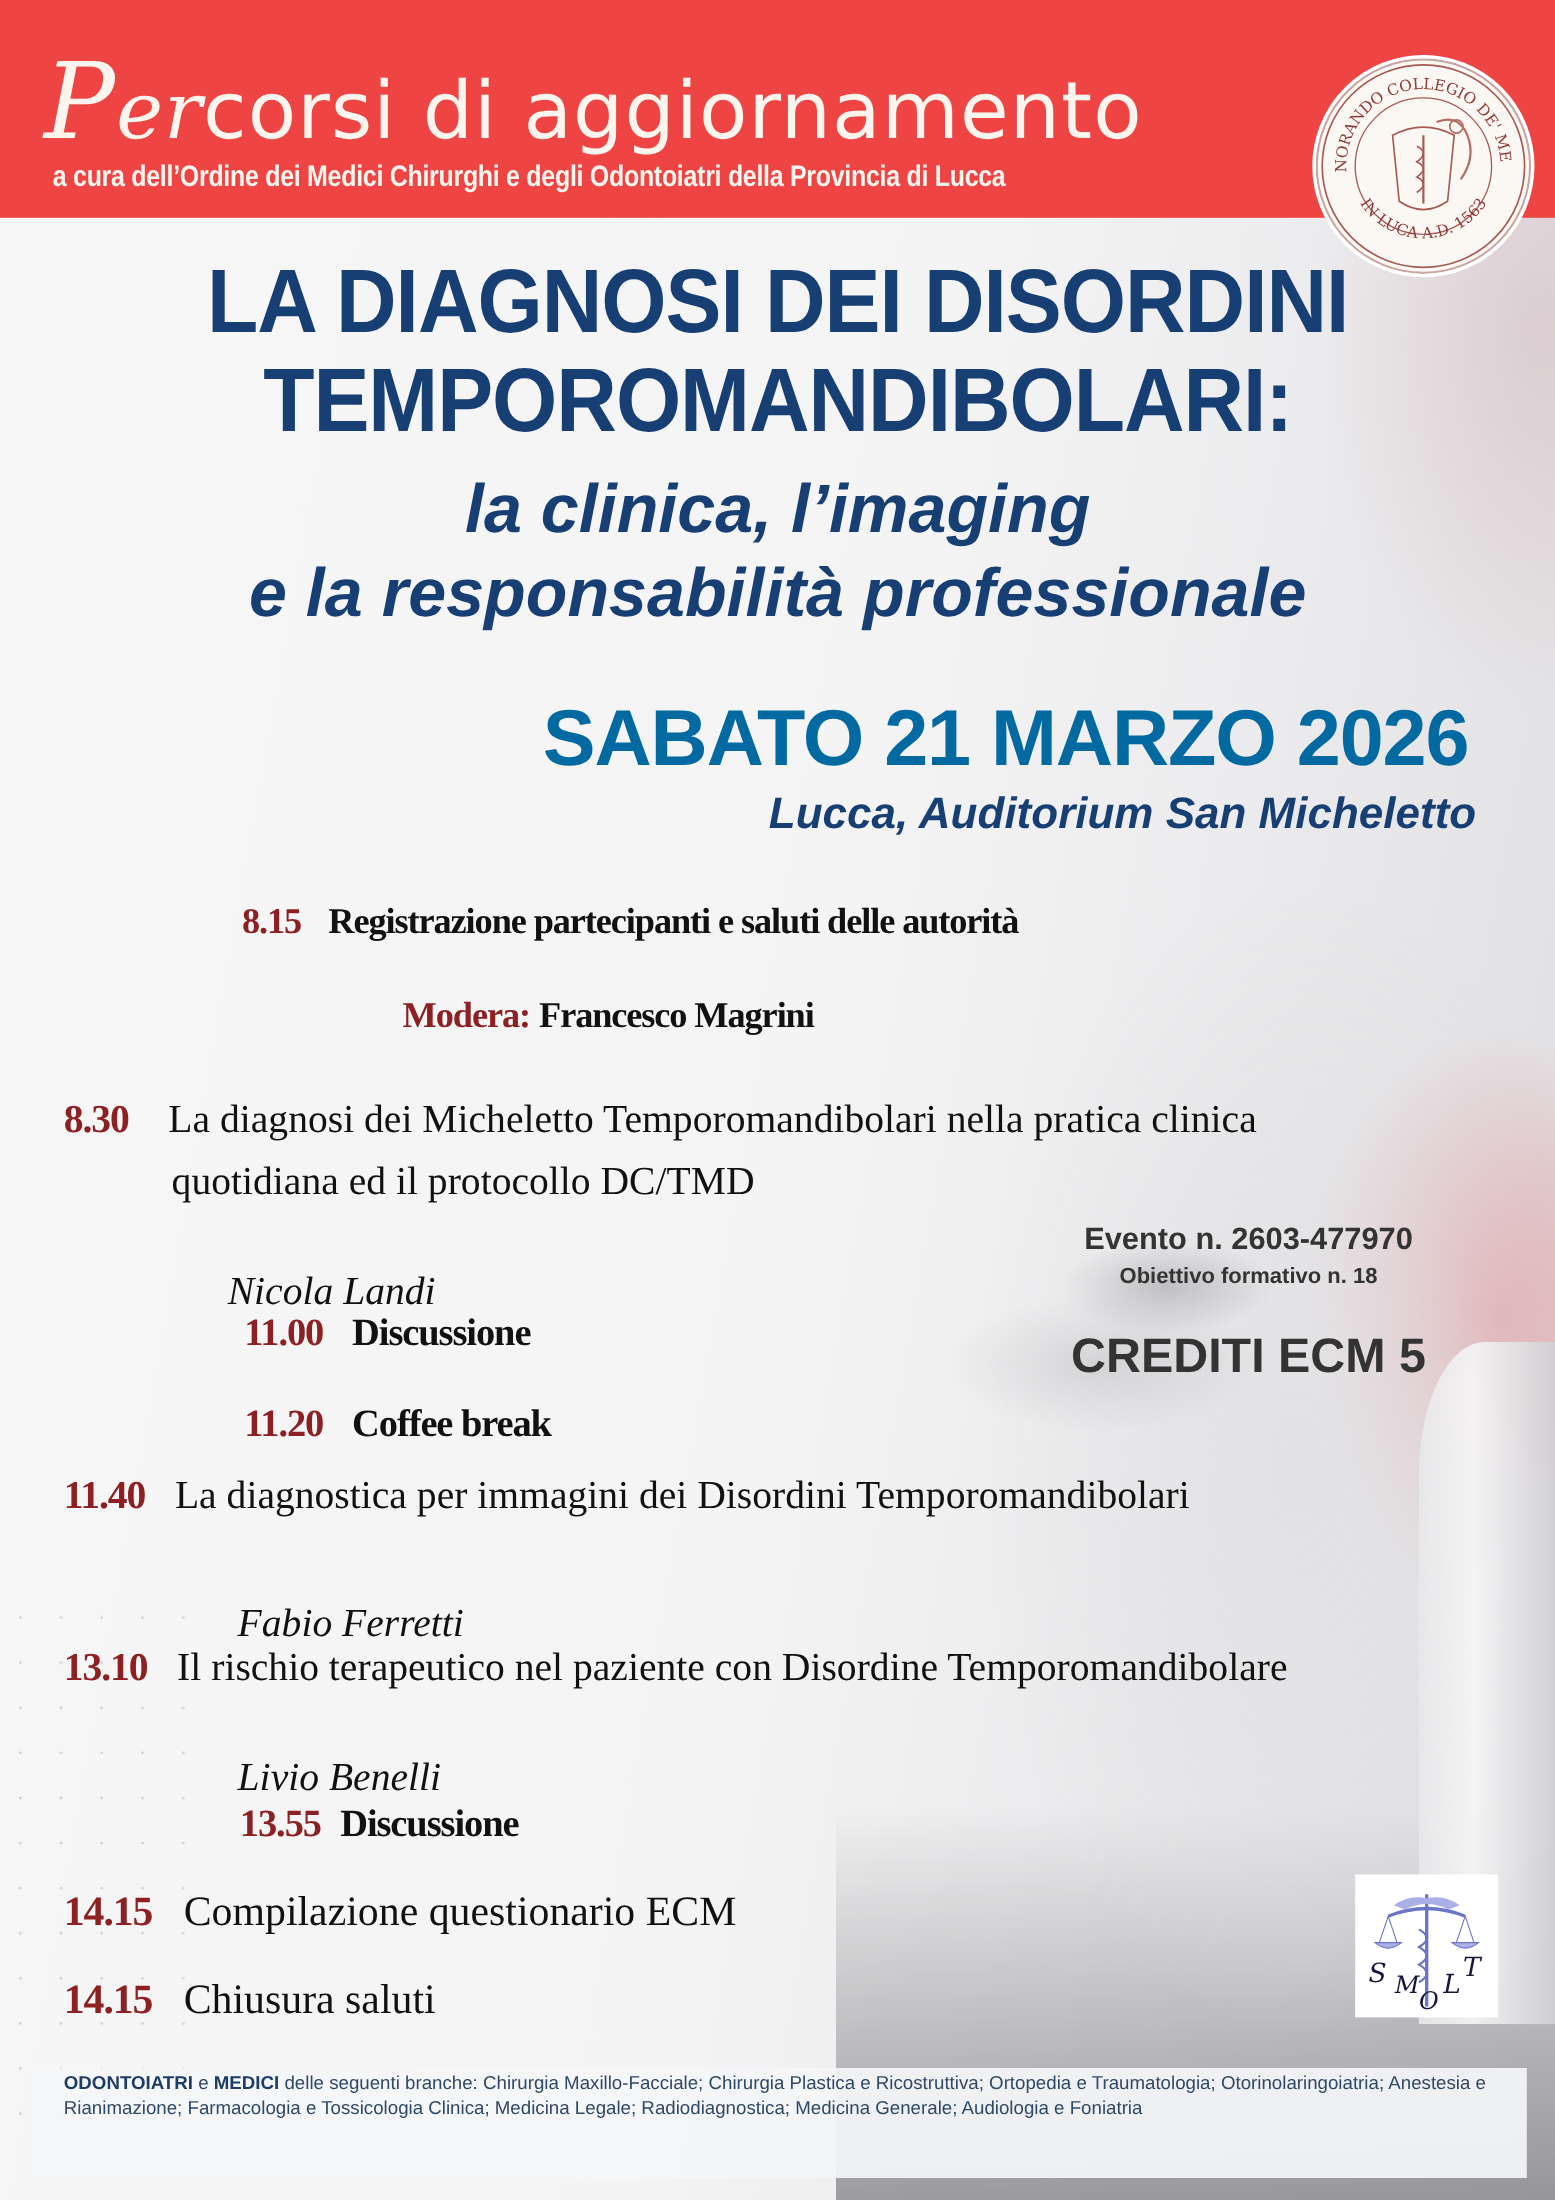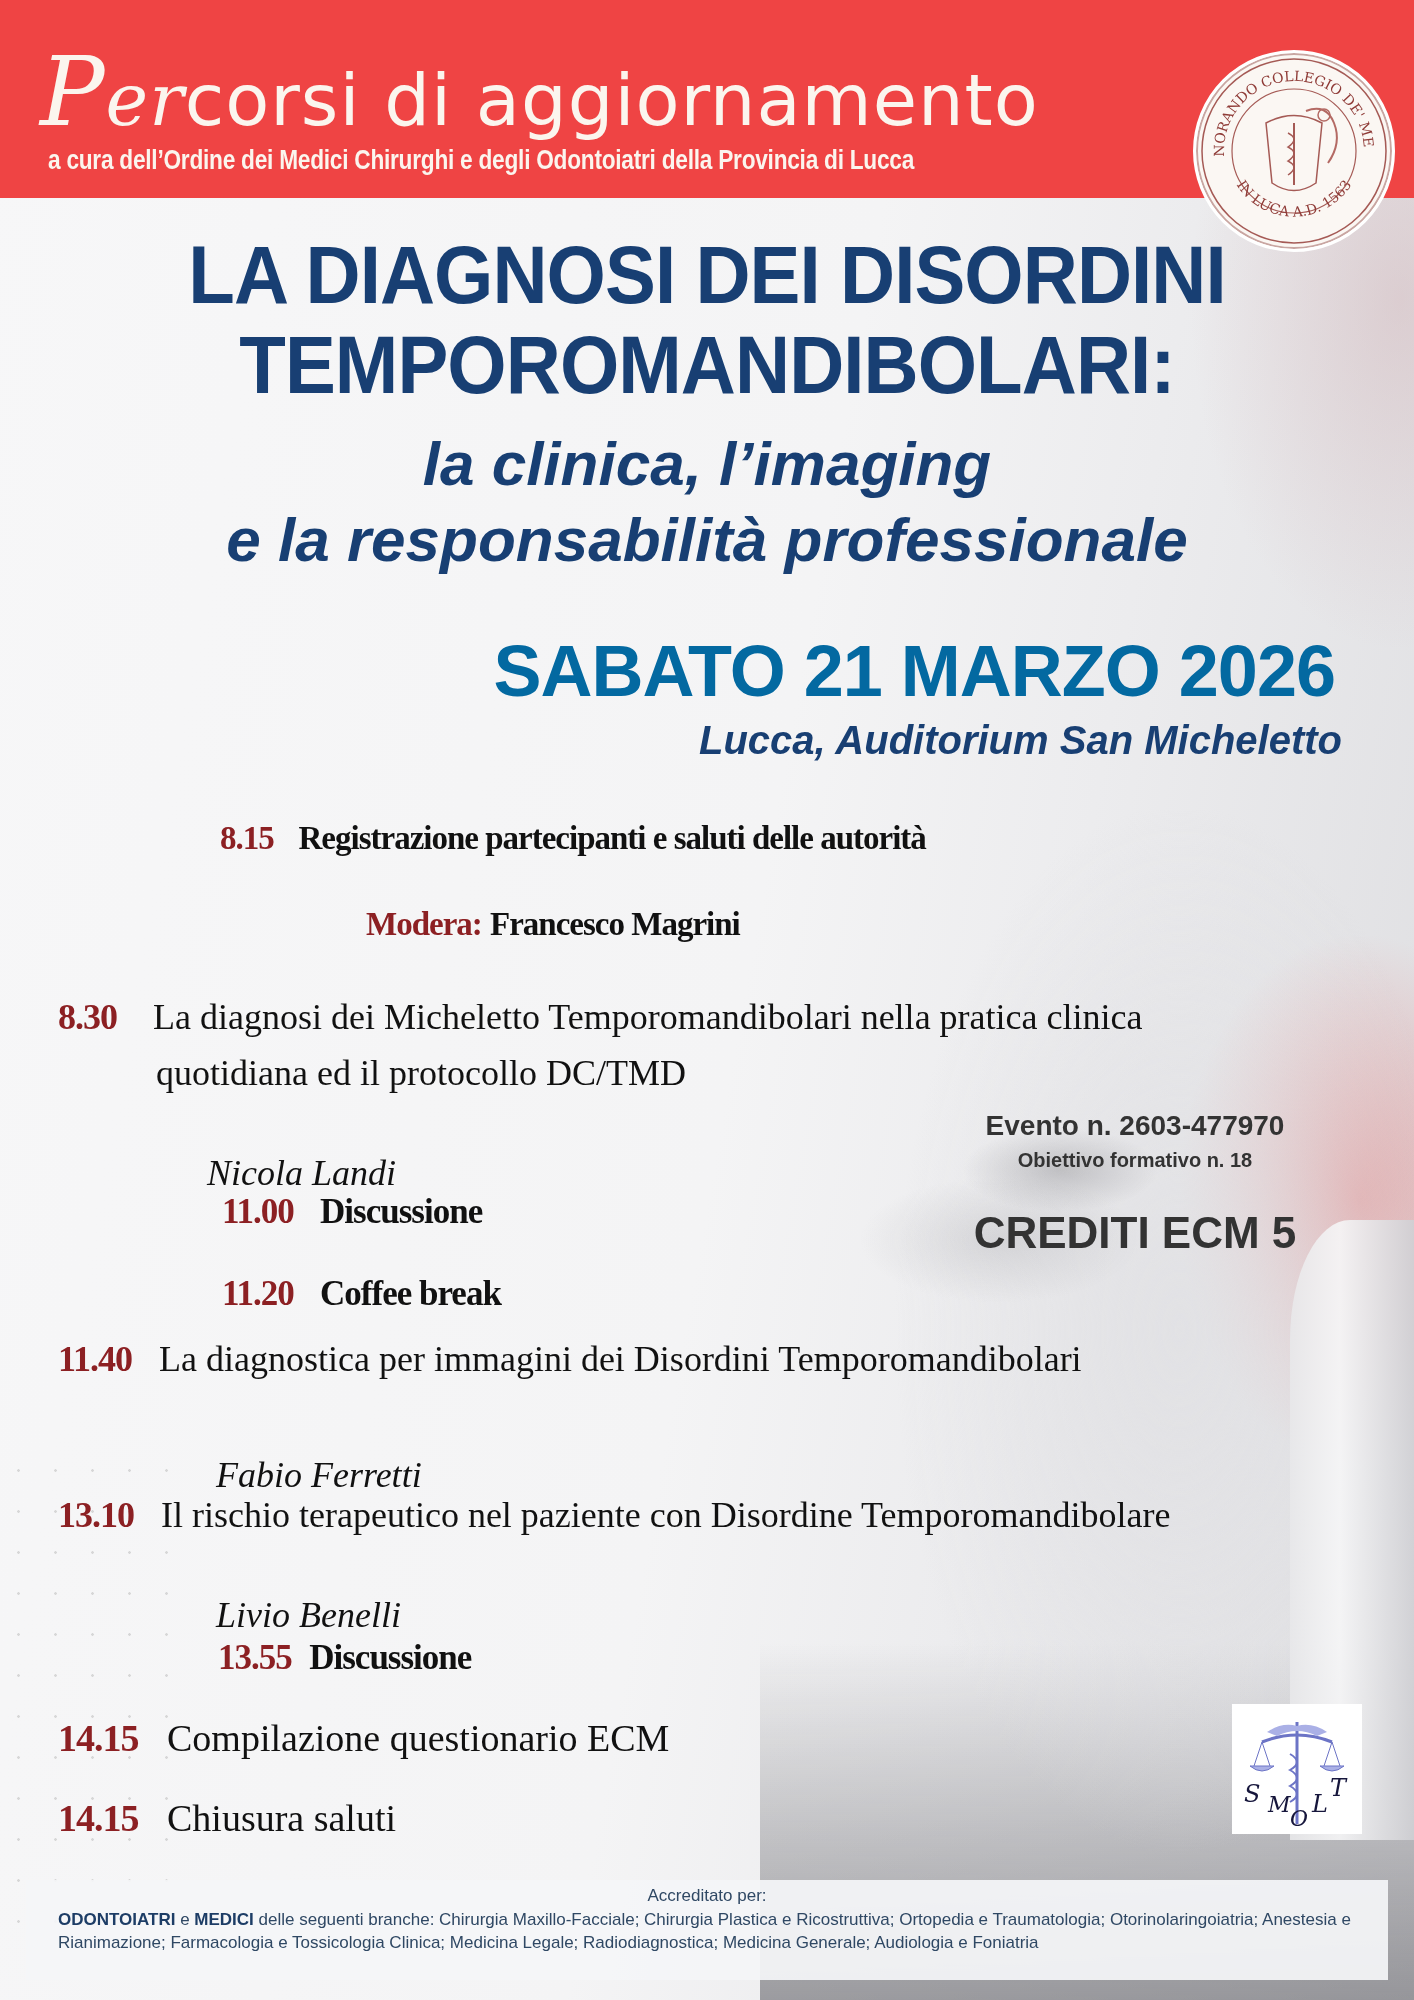--- a/index.html
+++ b/index.html
@@ -150,15 +150,14 @@
     <path d="M58 50 Q72 58 58 66 Q72 74 58 82 Q72 90 58 98" fill="none" stroke="#6c74c6" stroke-width="2"></path>
     <text x="12" y="98" font-family="DejaVu Serif, serif" font-style="italic" font-size="24" fill="#16163c">S</text>
     <text x="36" y="108" font-family="DejaVu Serif, serif" font-style="italic" font-size="22" fill="#16163c">M</text>
     <text x="58" y="122" font-family="DejaVu Serif, serif" font-style="italic" font-size="22" fill="#16163c">O</text>
     <text x="80" y="108" font-family="DejaVu Serif, serif" font-style="italic" font-size="24" fill="#16163c">L</text>
     <text x="98" y="92" font-family="DejaVu Serif, serif" font-style="italic" font-size="24" fill="#16163c">T</text>
   </svg>
 </div>
 
 <div class="footer">
-  <div class="acc">Accreditato per:</div>
   <div class="body"><b>ODONTOIATRI</b><span> e </span><b>MEDICI</b><span> delle seguenti branche: Chirurgia Maxillo-Facciale; Chirurgia Plastica e Ricostruttiva; Ortopedia e Traumatologia; Otorinolaringoiatria; Anestesia e Rianimazione; Farmacologia e Tossicologia Clinica; Medicina Legale; Radiodiagnostica; Medicina Generale; Audiologia e Foniatria</span></div>
 </div>
 
 </body></html>

